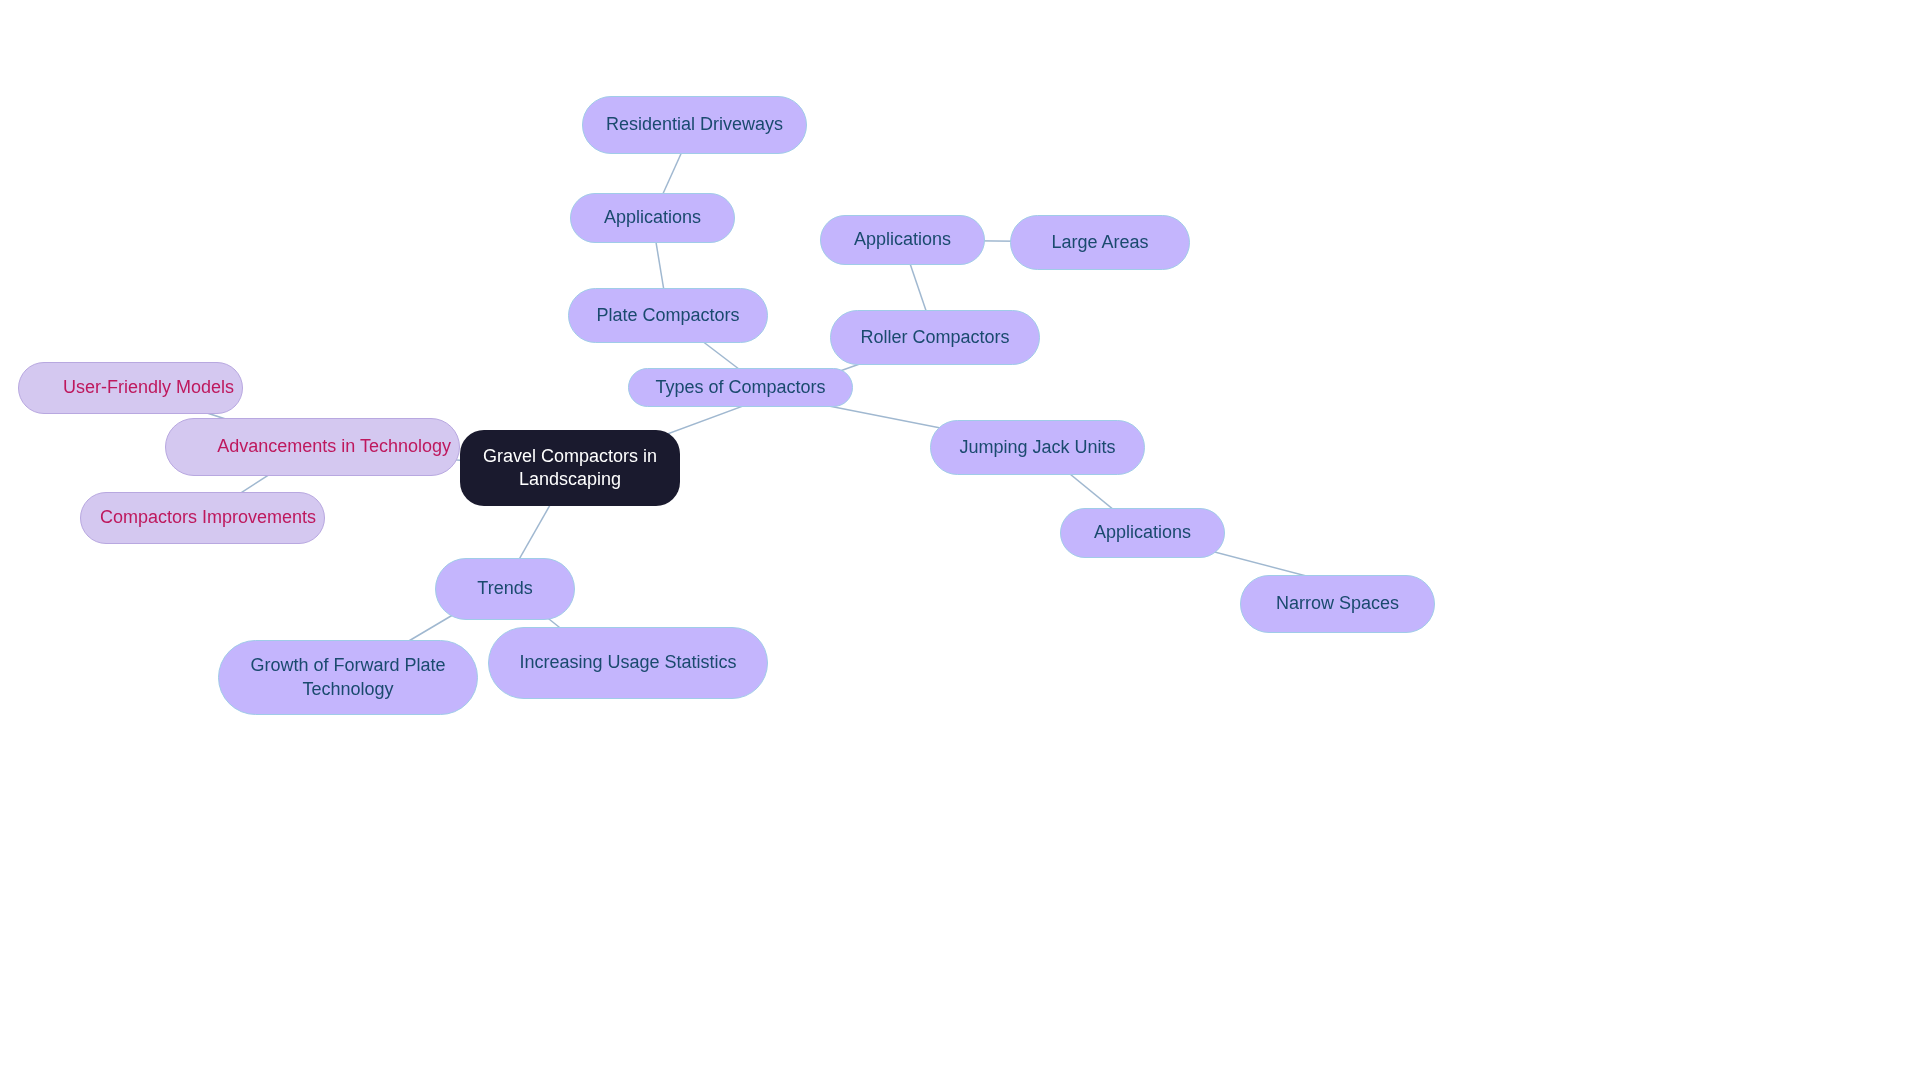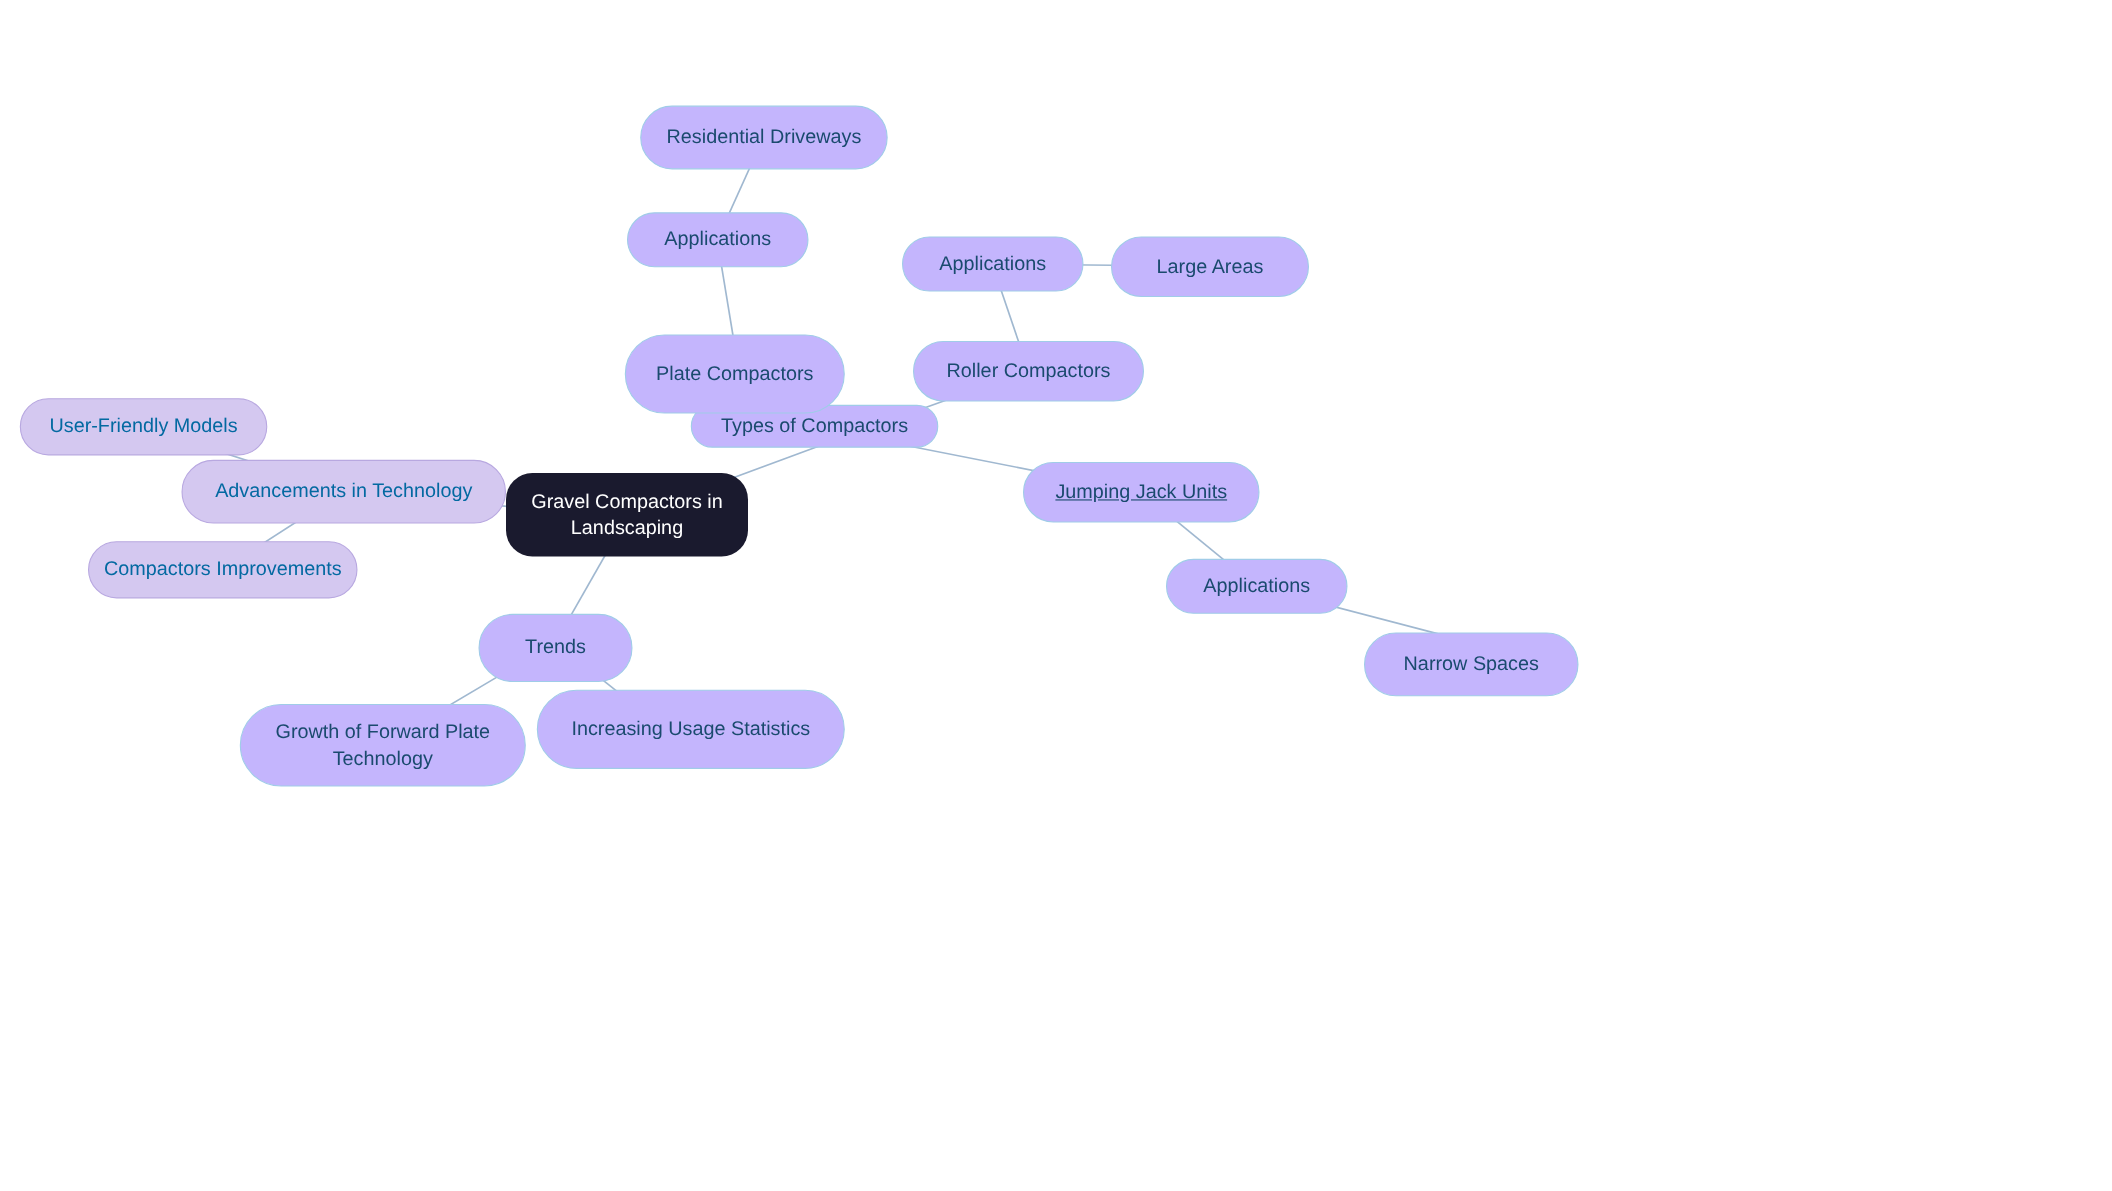--- a/index.html
+++ b/index.html
@@ -42,22 +42,23 @@
       font-weight: 600;
       border-radius: 24px;
     }
     .node-blue {
       background: #c4b5fd;
       color: #1a4a6e;
       border: 1.5px solid #a0cce8;
     }
     .node-purple {
       background: #d4c8f0;
-      color: #0369a1;
+      color: #be185d;
       border: 1.5px solid #b8a8e0;
+      justify-content: flex-end;
     }
   </style>
 </head>
 <body>
 
 <svg class="connections" id="svg-lines">
     <line x1="570" y1="470" x2="773" y2="395" stroke="#a0b8d0" stroke-width="1.5"></line>
     <line x1="773" y1="395" x2="668" y2="315" stroke="#a0b8d0" stroke-width="1.5"></line>
     <line x1="668" y1="315" x2="652" y2="218" stroke="#a0b8d0" stroke-width="1.5"></line>
     <line x1="652" y1="218" x2="694" y2="125" stroke="#a0b8d0" stroke-width="1.5"></line>
@@ -77,21 +78,21 @@
 
 <div class="node node-center" id="node-center" style="left:460px; top:430px; width:220px; height:76px;">
   <span class="node-text" style="white-space:pre-line;">Gravel Compactors in
 Landscaping</span>
 </div>
 
 <div class="node node-blue" style="left:628px; top:368px; width:225px; height:39px;">
   <span class="node-text">Types of Compactors</span>
 </div>
 
-<div class="node node-blue" style="left:568px; top:288px; width:200px; height:72px;margin-top:16px;">
+<div class="node node-blue" style="left:568px; top:288px; width:200px; height:55px;">
   <span class="node-text">Plate Compactors</span>
 </div>
 
 <div class="node node-blue" style="left:570px; top:193px; width:165px; height:50px;">
   <span class="node-text">Applications</span>
 </div>
 
 <div class="node node-blue" style="left:582px; top:96px; width:225px; height:58px;">
   <span class="node-text">Residential Driveways</span>
 </div>
@@ -101,21 +102,21 @@
 </div>
 
 <div class="node node-blue" style="left:820px; top:215px; width:165px; height:50px;">
   <span class="node-text">Applications</span>
 </div>
 
 <div class="node node-blue" style="left:1010px; top:215px; width:180px; height:55px;">
   <span class="node-text">Large Areas</span>
 </div>
 
-<div class="node node-blue" style="left:930px; top:420px; width:215px; height:55px;text-decoration:underline;">
+<div class="node node-blue" style="left:930px; top:420px; width:215px; height:55px;">
   <span class="node-text">Jumping Jack Units</span>
 </div>
 
 <div class="node node-blue" style="left:1060px; top:508px; width:165px; height:50px;">
   <span class="node-text">Applications</span>
 </div>
 
 <div class="node node-blue" style="left:1240px; top:555px; width:195px; height:58px;margin-top:20px;">
   <span class="node-text">Narrow Spaces</span>
 </div>

